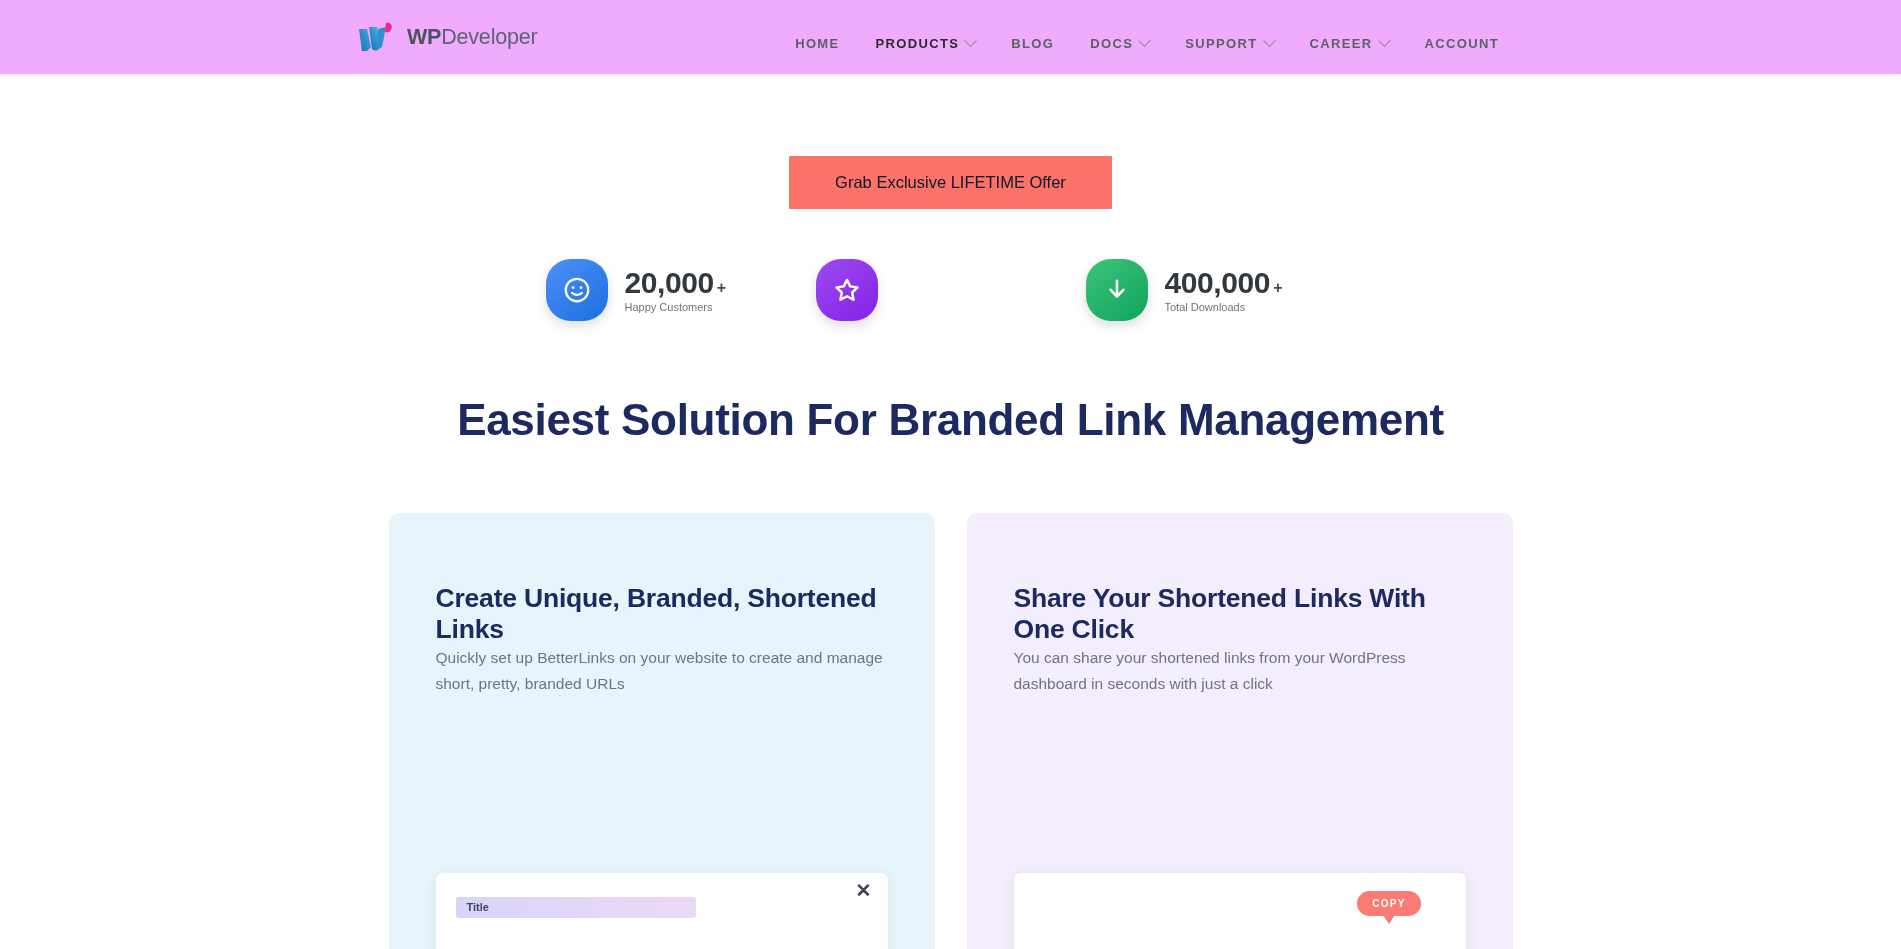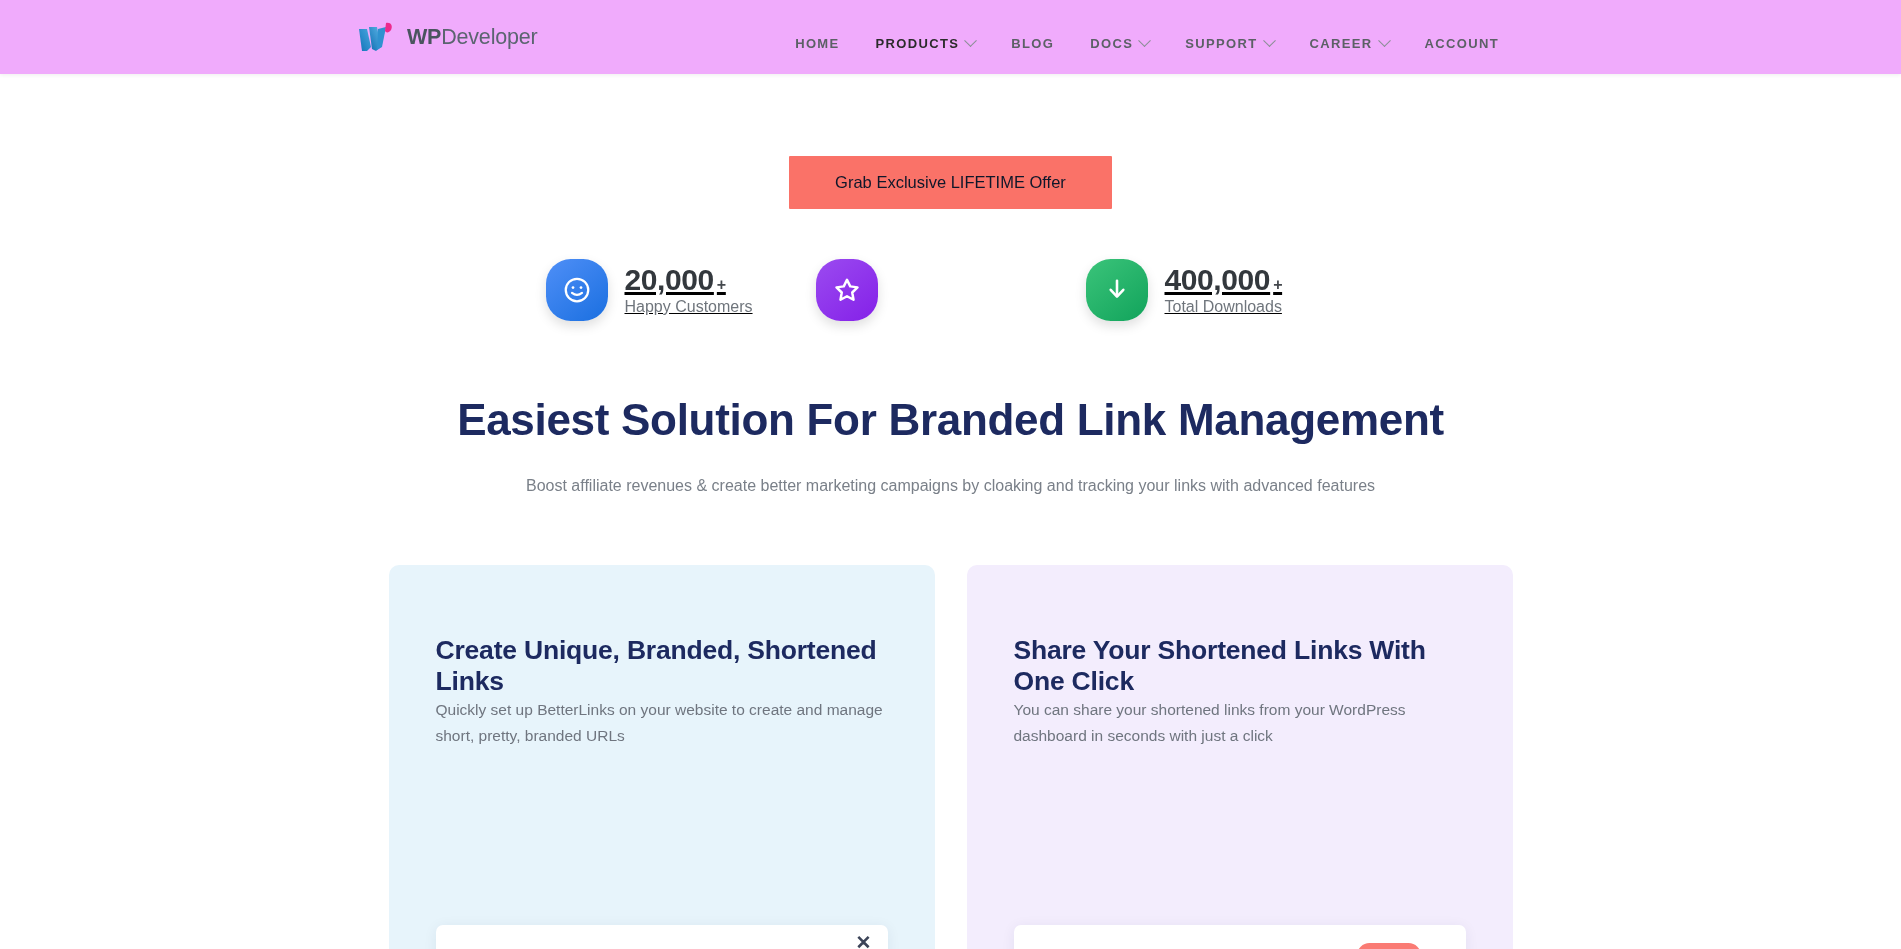--- a/index.html
+++ b/index.html
@@ -109,38 +109,38 @@
     display: flex; align-items: center; justify-content: center;
     flex: none;
     box-shadow: 0 5px 12px rgba(0,0,0,0.13);
   }
   .stat-icon.blue   { background: linear-gradient(140deg,#4f8ff7 0%,#1a6fe0 100%); border-radius: 40% 40% 40% 40% / 40% 40% 40% 40%; }
   .stat-icon.purple { background: linear-gradient(140deg,#9b4bf0 0%,#8420e8 100%); border-radius: 40% 40% 40% 40% / 40% 40% 40% 40%; }
   .stat-icon.red    { background: linear-gradient(140deg,#f26a64 0%,#e23c36 100%); border-radius: 40% 40% 40% 40% / 40% 40% 40% 40%; }
   .stat-icon.green  { background: linear-gradient(140deg,#3bc47a 0%,#11a35b 100%); border-radius: 40% 40% 40% 40% / 40% 40% 40% 40%; }
   .stat-icon svg { display:block; }
 
-  .stat-body { display: flex; flex-direction: column; gap: 2px; text-decoration: underline; }
+  .stat-body { display: flex; flex-direction: column; gap: 2px; }
   .stat-value {
     font-size: 30px;
     font-weight: 700;
     color: #33383d;
     letter-spacing: -0.4px;
     line-height: 1.05;
     white-space: nowrap;
   }
   .stat-suffix {
     font-size: 16px;
     font-weight: 700;
     color: #44484d;
     margin-left: 3px;
   }
   .stat-suffix.pct { font-size: 22px; margin-left: 1px; }
   .stat-label {
-    font-size: 16px;
+    font-size: 11px;
     color: #6f757c;
     white-space: nowrap;
   }
 
   
   .hero {
     text-align: center;
     margin-top: 74px;
   }
   .hero-title {
@@ -332,21 +332,20 @@
       <div class="stat-body">
         <div class="stat-value"><span>400,000</span><span class="stat-suffix">+</span></div>
         <div class="stat-label">Total Downloads</div>
       </div>
     </div>
 
   </section>
 
   <section class="hero">
     <h1 class="hero-title">Easiest Solution For Branded Link Management</h1>
-    <p class="hero-sub">Boost affiliate revenues &amp; create better marketing campaigns by cloaking and tracking your links with advanced features</p>
   </section>
 
   <section class="cards-row">
 
     <article class="card blue">
       <h2 class="card-title">Create Unique, Branded, Shortened Links</h2>
       <p class="card-desc">Quickly set up BetterLinks on your website to create and manage short, pretty, branded URLs</p>
 
       <div class="mock mock-a">
         <span class="mock-close">✕</span>

